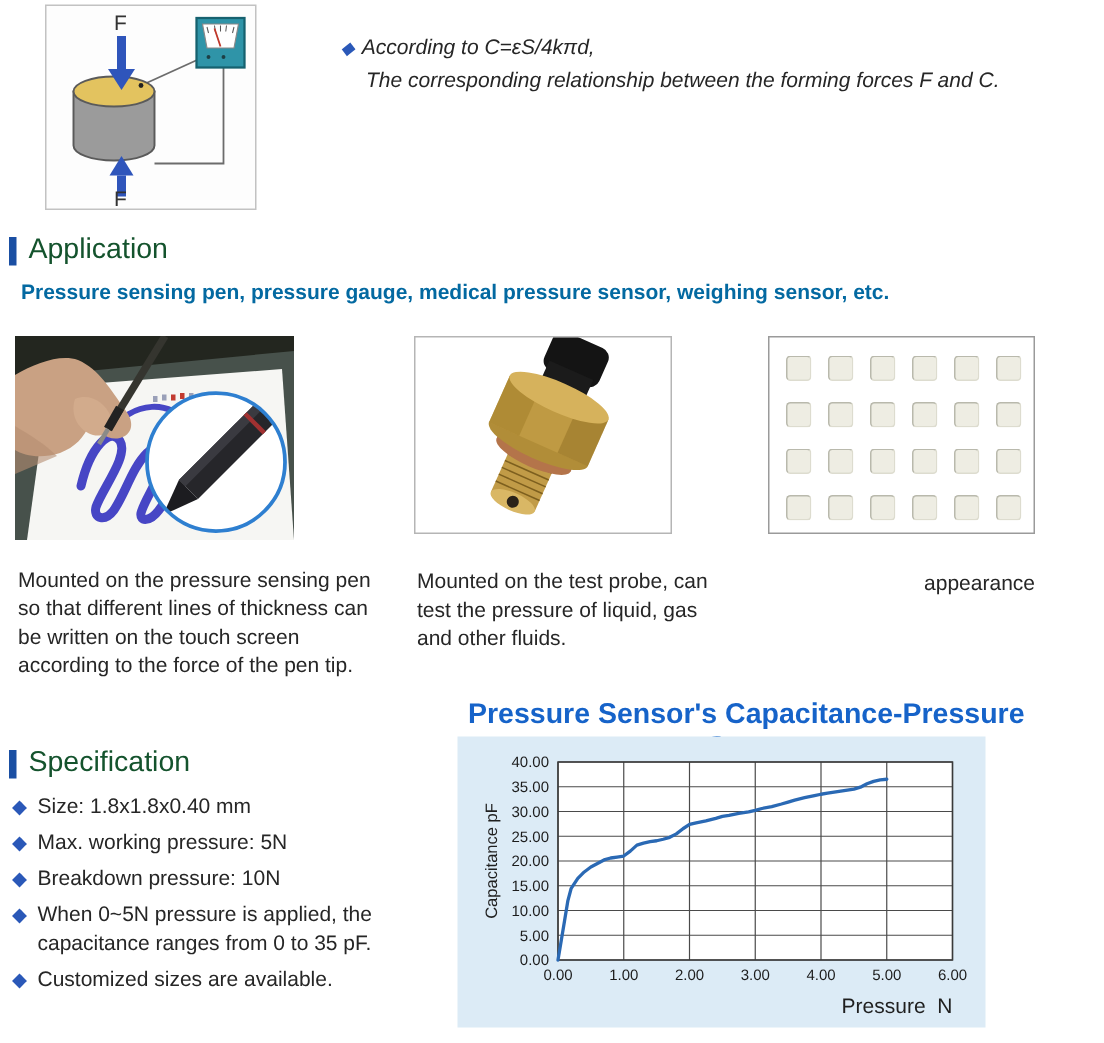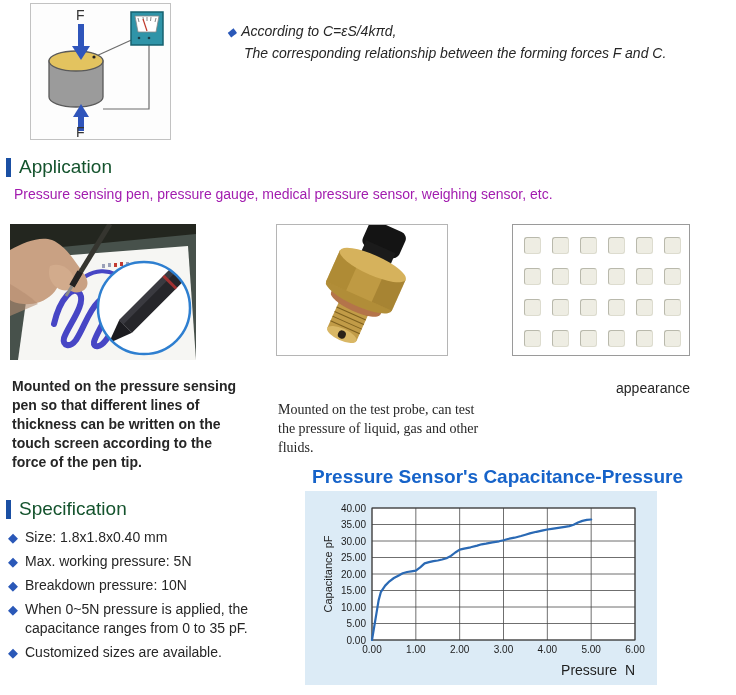--- a/index.html
+++ b/index.html
@@ -15,35 +15,35 @@
   .principle-text{position:absolute;left:227px;top:21px;font-size:14px;line-height:21px;color:#262626;font-style:italic;}
   .pline{white-space:nowrap;padding-left:17px;}
   .pline.first{padding-left:0;}
   .diamond{color:#2a58b8;font-size:12px;margin-right:5px;}
   
   .section-header{position:absolute;left:6px;display:flex;align-items:center;}
   .section-header .bar{width:5px;height:19px;background:#1a4fa3;display:inline-block;}
   .section-header .title{margin-left:8px;font-size:19px;color:#14532d;}
   .app-header{top:156px;}
   .spec-header{top:498px;}
-  .app-desc{position:absolute;left:14px;top:186px;font-size:14px;color:#a21caf;}
+  .app-desc{position:absolute;left:14px;top:186px;font-size:14px;color:#0369a1;font-weight:bold;}
   
   .fig{position:absolute;top:224px;box-sizing:border-box;}
   .fig1{left:10px;width:186px;height:136px;}
   .fig2{left:276px;width:172px;height:132px;border:1px solid #b5b5b5;background:#fff;}
   .fig3{left:512px;width:178px;height:132px;border:1px solid #9a9a9a;background:#fff;
         display:grid;grid-template-columns:repeat(6,15px);grid-template-rows:repeat(4,15px);
         column-gap:13px;row-gap:16px;padding:12px 0 0 11px;}
   .chip{width:15px;height:15px;background:#eeede3;border-radius:3px;
         border-top:1px solid #b9b9ac;border-left:1px solid #b9b9ac;
         border-right:1px solid #dddccf;border-bottom:1px solid #dddccf;
         box-shadow:1px 1px 0 rgba(255,255,255,.9);}
   .caption{position:absolute;font-size:14px;line-height:19px;color:#262626;}
-  .cap1{left:12px;top:377px;width:238px;font-weight:bold;}
-  .cap2{left:278px;top:400px;width:205px;font-family:Liberation Serif, serif;}
+  .cap1{left:12px;top:377px;width:238px;}
+  .cap2{left:278px;top:378px;width:205px;}
   .cap3{left:512px;top:379px;width:178px;text-align:right;}
   
   .spec-list{position:absolute;left:8px;top:528px;}
   .spec-item{display:flex;align-items:flex-start;margin-bottom:5px;font-size:14px;line-height:19px;}
   .spec-item .diamond{font-size:13px;margin-right:7px;line-height:19px;}
   .spec-text{display:inline-block;max-width:252px;}
   
   .chart-title{position:absolute;left:305px;top:466px;width:385px;text-align:center;
                font-size:19px;font-weight:bold;color:#1663c9;}
   .chart-panel{position:absolute;left:305px;top:491px;width:352px;height:194px;background:#dcebf6;}

